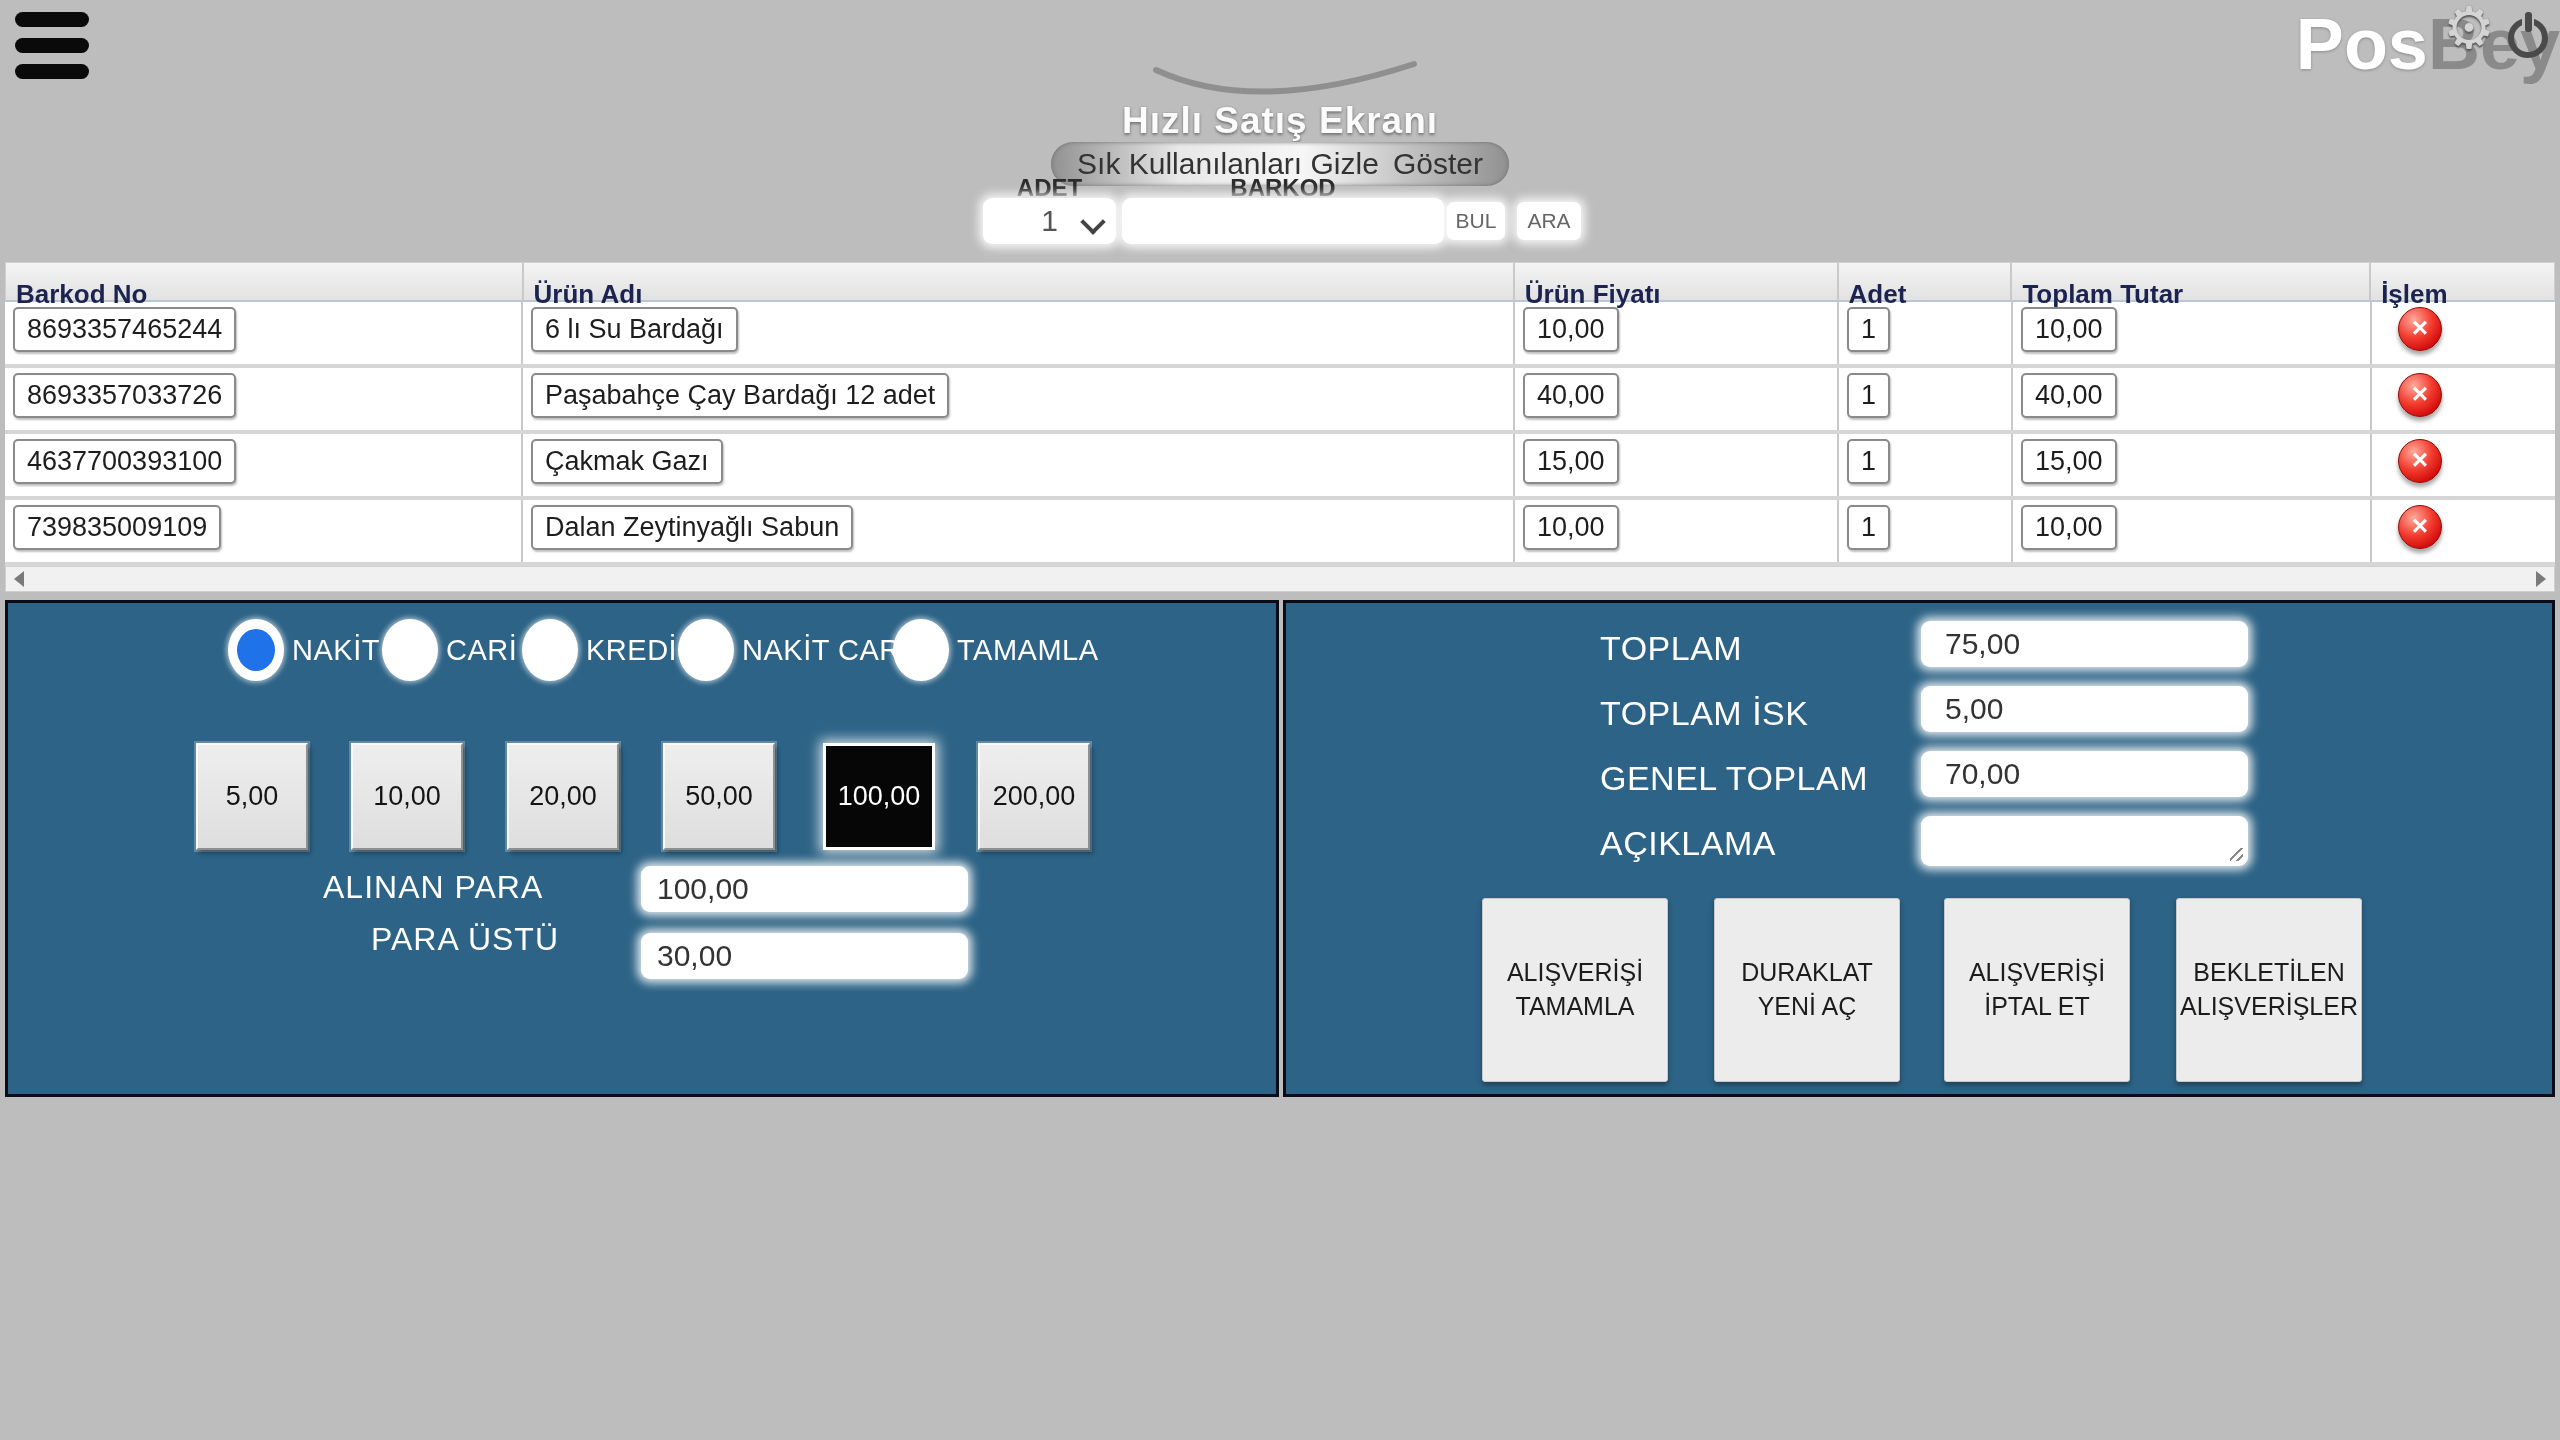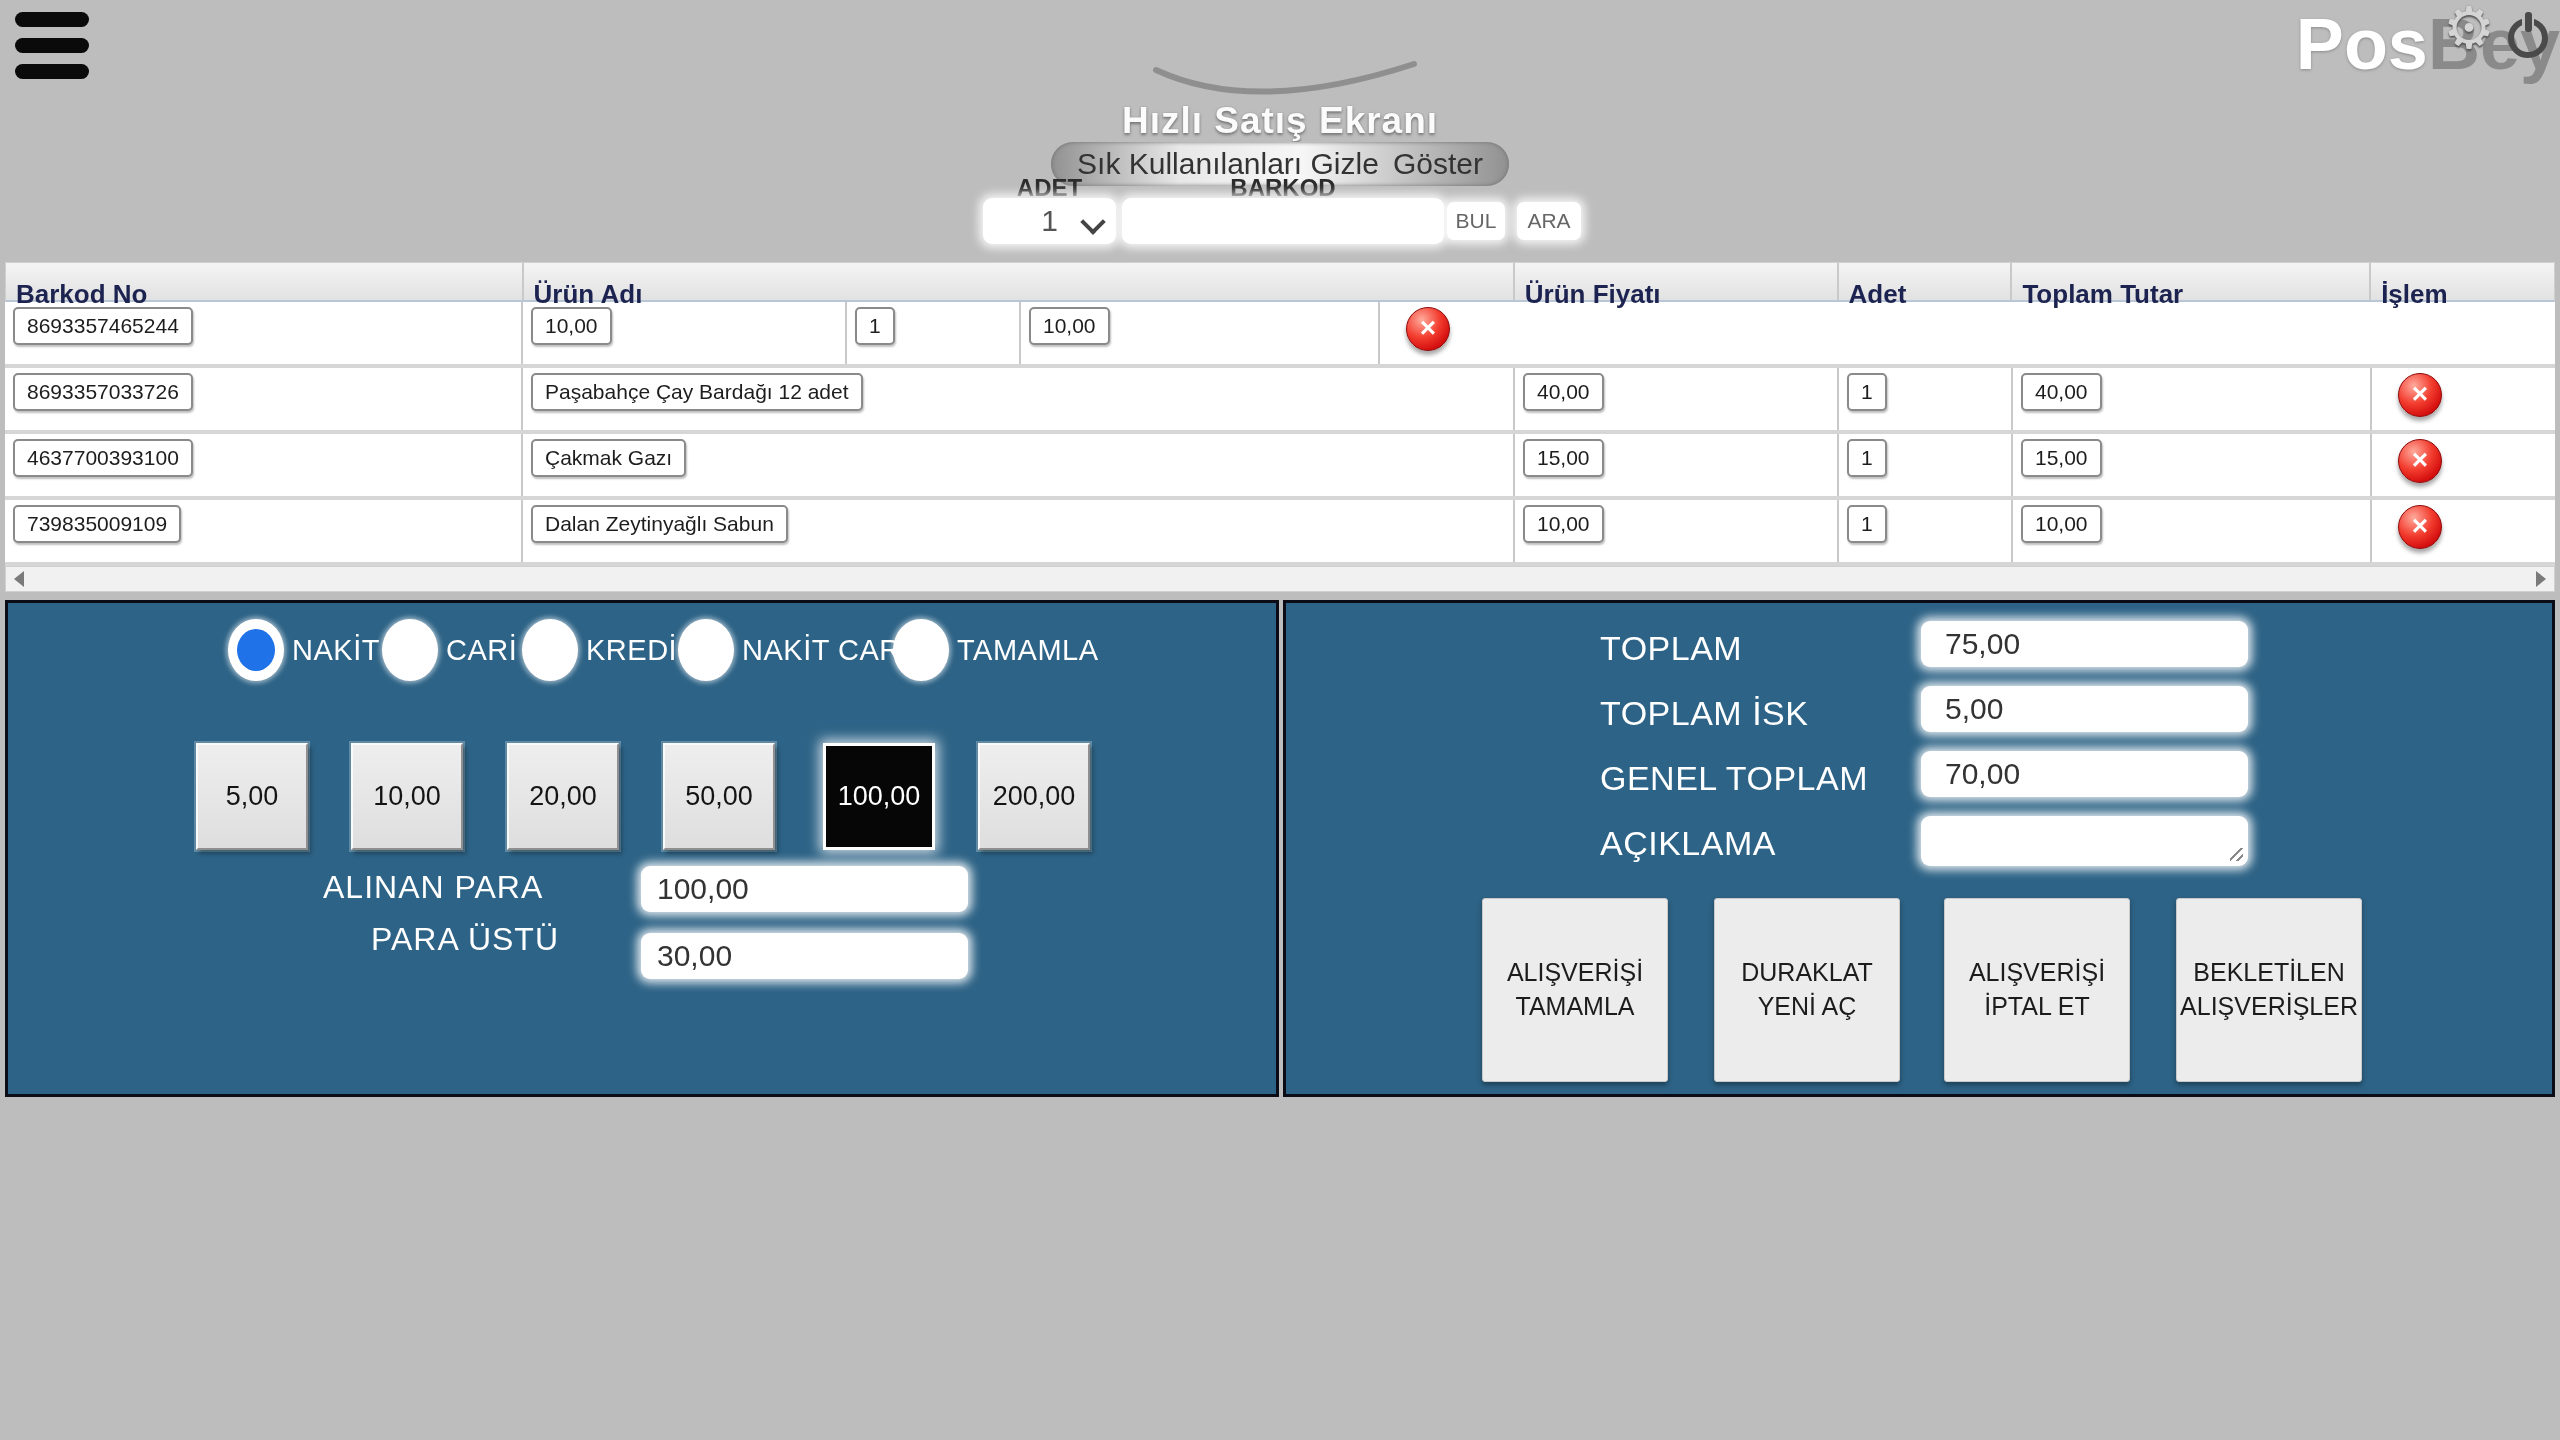--- a/index.html
+++ b/index.html
@@ -52,21 +52,21 @@
   
   .ptable{position:absolute;left:5px;top:262px;width:2550px;}
   .t-head{display:flex;height:40px;background:linear-gradient(#f4f4f4,#e2e2e2);
           border:1px solid #cfcfcf;border-bottom:2px solid #b9c6d8;box-sizing:border-box;}
   .t-head .th{font-size:26px;font-weight:bold;color:#1c2350;padding:16px 0 0 10px;
               border-right:2px solid #c9c9c9;box-sizing:border-box;}
   .t-row{display:flex;height:62px;background:#fff;border-bottom:4px solid #d6d6d6;}
   .t-row .td{padding:5px 0 0 8px;border-right:2px solid #c9c9c9;box-sizing:border-box;}
   .c0{width:518px;} .c1{width:992px;} .c2{width:324px;} .c3{width:174px;} .c4{width:359px;} .c5{width:183px;border-right:none!important;}
   .cellbox{display:inline-block;border:2px solid #8a8a8a;border-radius:5px;background:#fff;
-           padding:5px 12px;font-size:21px;color:#1d1d1d;box-shadow:1px 2px 2px rgba(0,0,0,.25);white-space:nowrap;}
+           padding:5px 12px;font-size:27px;color:#1d1d1d;box-shadow:1px 2px 2px rgba(0,0,0,.25);white-space:nowrap;}
   .del-icon{display:inline-block;width:42px;height:42px;margin-left:18px;border-radius:50%;
             background:radial-gradient(circle at 35% 28%, #ffab9d 0%, #f23c2e 45%, #d40f0f 75%, #a80606 100%);
             border:1px solid #8e0606;color:#fff;font-size:28px;font-weight:bold;text-align:center;line-height:40px;
             box-shadow:0 4px 4px rgba(0,0,0,.35);cursor:pointer;}
   .t-scroll{display:flex;align-items:center;justify-content:space-between;height:26px;
             background:#f1f1f1;border:1px solid #d0d0d0;box-sizing:border-box;padding:0 8px;}
   .arrow{width:0;height:0;border-top:8px solid transparent;border-bottom:8px solid transparent;cursor:pointer;}
   .arrow-left{border-right:10px solid #7a7a7a;}
   .arrow-right{border-left:10px solid #7a7a7a;}
 
@@ -162,20 +162,21 @@
       <div class="th c0">Barkod No</div>
       <div class="th c1">Ürün Adı</div>
       <div class="th c2">Ürün Fiyatı</div>
       <div class="th c3">Adet</div>
       <div class="th c4">Toplam Tutar</div>
       <div class="th c5">İşlem</div>
     </div>
 
     <div class="t-row">
       <div class="td c0"><span class="cellbox">8693357465244</span></div>
+      <div class="td c1"><span class="cellbox">6 lı Su Bardağı</span></div>
       <div class="td c2"><span class="cellbox">10,00</span></div>
       <div class="td c3"><span class="cellbox">1</span></div>
       <div class="td c4"><span class="cellbox">10,00</span></div>
       <div class="td c5"><span class="del-icon">×</span></div>
     </div>
     <div class="t-row">
       <div class="td c0"><span class="cellbox">8693357033726</span></div>
       <div class="td c1"><span class="cellbox">Paşabahçe Çay Bardağı 12 adet</span></div>
       <div class="td c2"><span class="cellbox">40,00</span></div>
       <div class="td c3"><span class="cellbox">1</span></div>

